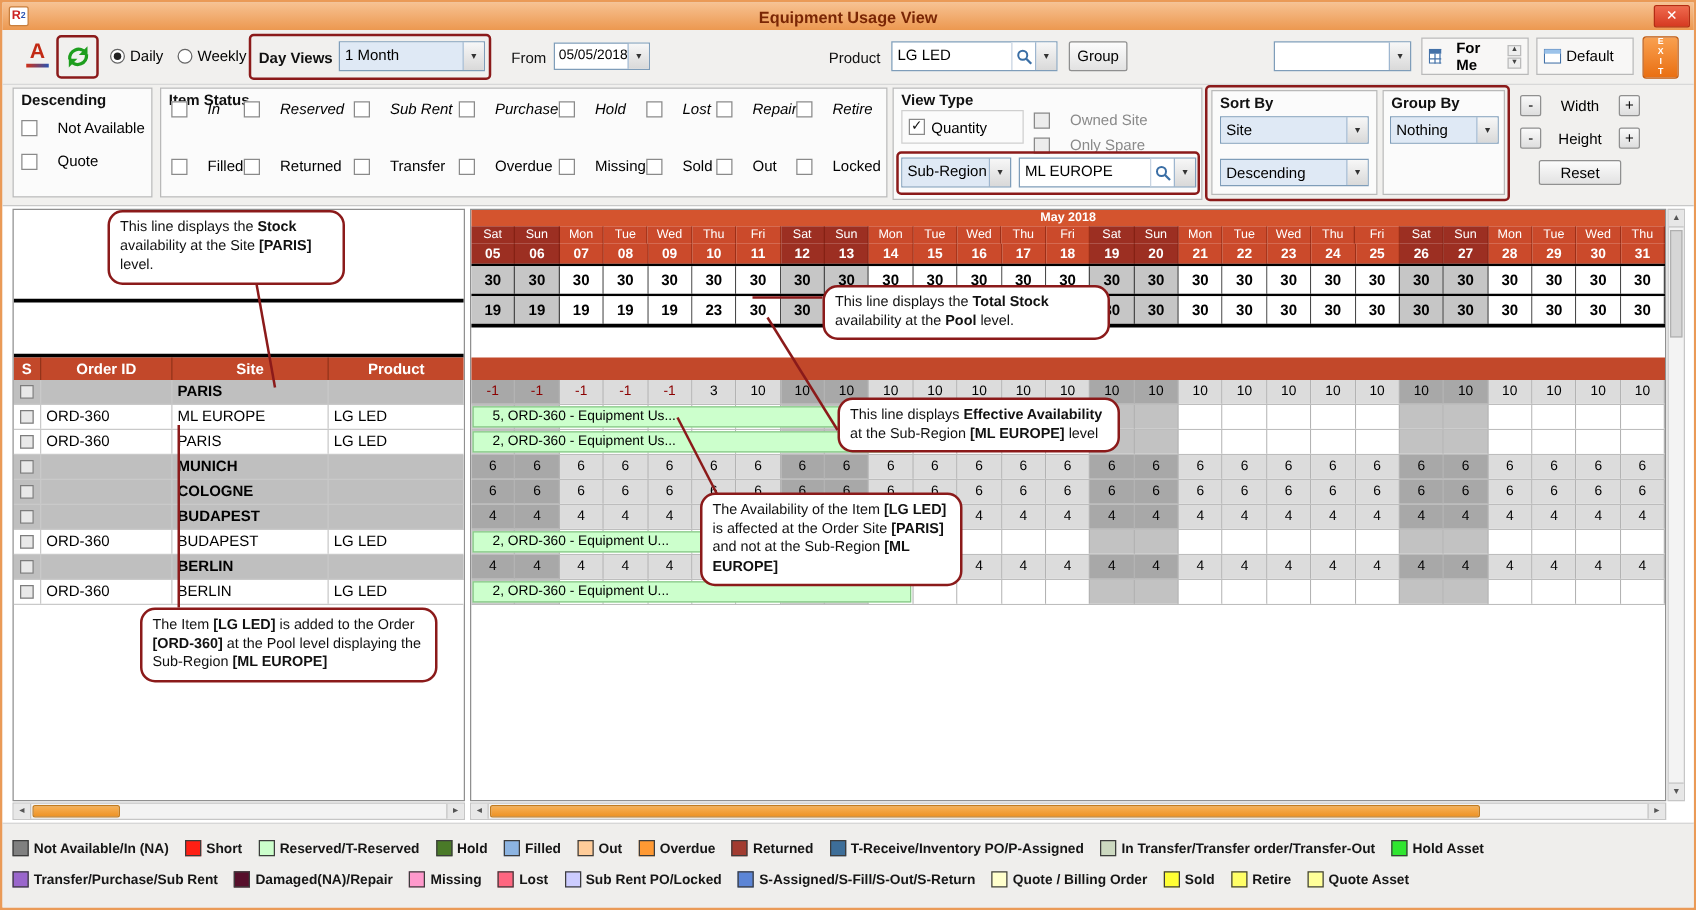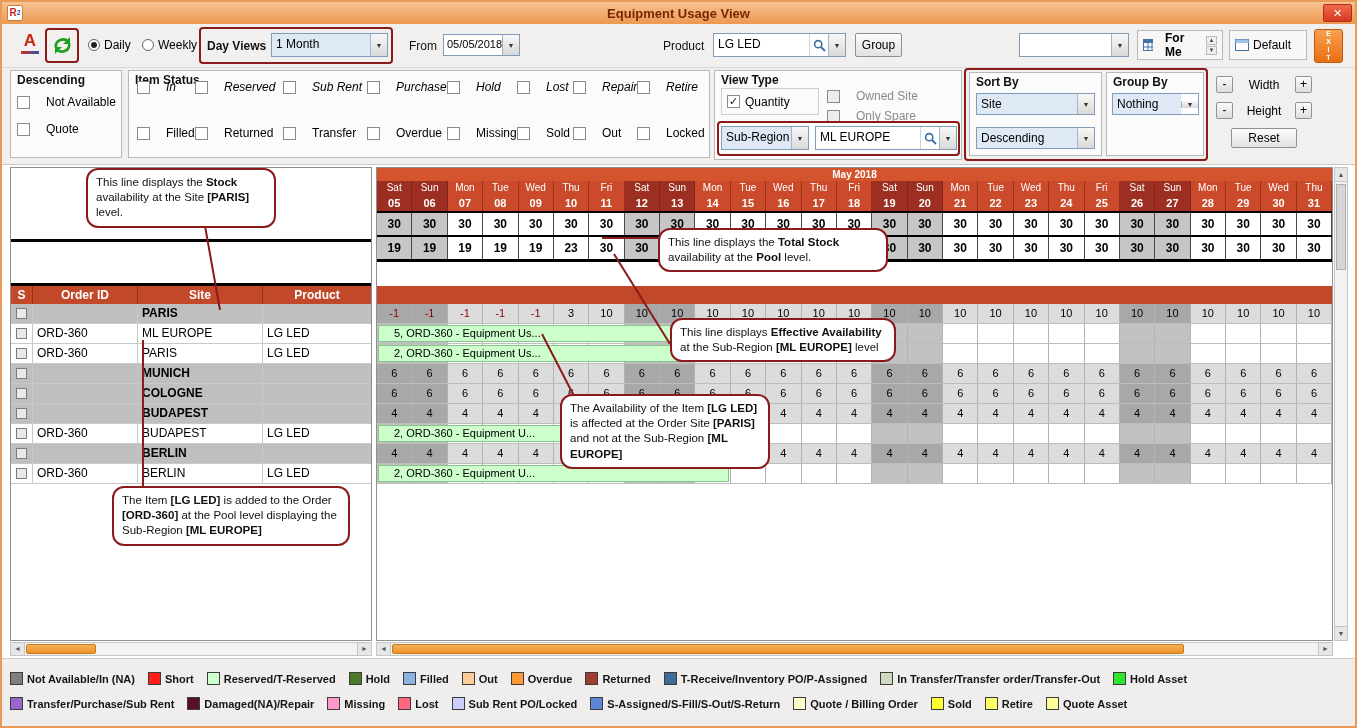--- a/index.html
+++ b/index.html
@@ -69,21 +69,21 @@
   .pos-owned{position:absolute;left:112px;top:18px;}
   .pos-spare{position:absolute;left:112px;top:38px;}
   .vt-annot{left:2px;top:50px;width:243px;height:35px;}
   .vt-subregion{position:absolute;left:6px;top:55px;width:88px;height:24px;}
   .vt-region{position:absolute;left:100px;top:55px;width:142px;height:24px;}
   .sg-annot{left:962px;top:0;width:244px;height:93px;}
   .gb-sort{left:967px;top:4px;width:133px;height:84px;}
   .sort-field{position:absolute;left:6px;top:20px;width:119px;height:22px;}
   .sort-dir{position:absolute;left:6px;top:54px;width:119px;height:22px;}
   .gb-group{left:1104px;top:4px;width:98px;height:84px;}
-  .group-val{position:absolute;left:5px;top:20px;width:87px;height:22px;align-items:center;}
+  .group-val{position:absolute;left:5px;top:20px;width:87px;height:22px;}
   .size-controls{position:absolute;left:1214px;top:8px;width:96px;}
   .size-row{display:flex;justify-content:space-between;align-items:center;margin-bottom:9px;}
   .size-label{font-size:12px;}
   .sbtn{width:17px;height:17px;border:1px solid #909090;background:linear-gradient(#fafafa,#dedede);font-size:12px;line-height:15px;text-align:center;cursor:pointer;border-radius:2px;}
   .reset-btn{display:block;margin:2px auto 0;width:66px;height:20px;border:1px solid #909090;background:linear-gradient(#fcfcfc,#e2e2e2);font-size:12px;font-family:inherit;cursor:pointer;border-radius:2px;}
 
   
   .main{position:relative;height:494px;background:#fff;border-top:1px solid #c8c8c8;}
   .left-pane{position:absolute;left:8px;top:2px;width:362px;height:474px;background:#fff;border:1px solid #909090;overflow:hidden;}
   .lp-sep{position:absolute;left:0;width:100%;background:#000;}
@@ -99,21 +99,21 @@
   .lg-row{height:20px;display:flex;border-bottom:1px solid #c9c9c9;background:#fff;cursor:default;}
   .lg-row.site{background:var(--site-row-bg);}
   .lg-cell{font-size:12px;line-height:19px;padding-left:4px;border-right:1px solid #c9c9c9;overflow:hidden;white-space:nowrap;}
   .col0{width:22px;display:flex;align-items:center;justify-content:center;padding:0;}
   .col1{width:105px;} .col2{width:125px;} .col3{flex:1;border-right:none;}
   .lg-row.site .col2{font-weight:bold;}
   .mini-box{width:11px;height:11px;border:1px solid #7d7d7d;background:#e9e9e9;}
 
   .right-pane{position:absolute;left:374px;top:2px;width:957px;height:474px;background:#fff;border:1px solid #909090;overflow:hidden;}
   .cal-month{position:absolute;top:0;left:0;right:0;height:13px;background:#d4542e;color:#fff;font-size:10px;font-weight:bold;text-align:center;line-height:13px;}
-  .cal-daynames{position:absolute;top:13px;left:0;right:0;height:14px;display:flex;}
+  .cal-daynames{position:absolute;top:13px;left:0;right:0;height:14px;display:flex;justify-content:center;}
   .cal-daynums{position:absolute;top:27px;left:0;right:0;height:16px;display:flex;}
   .cal-hcell{flex:1;background:var(--cal-header);color:#fff;font-size:10px;text-align:center;line-height:14px;border-right:1px solid rgba(110,20,5,.5);overflow:hidden;}
   .cal-hcell.num{font-size:11px;font-weight:bold;line-height:16px;}
   .cal-hcell.we{background:var(--cal-header-we);}
   .cal-sep{position:absolute;left:0;right:0;background:#000;}
   .cs1{top:43px;height:2px;} .cs2{top:67px;height:2px;} .cs3{top:91px;height:3px;}
   .cal-row{position:absolute;left:0;right:0;height:22px;display:flex;}
   .cal-total{top:45px;} .cal-eff{top:69px;}
   .cal-row .cal-cell{font-weight:bold;font-size:12px;line-height:22px;border-right:1px solid #4a4a4a;background:#fff;}
   .cal-row .cal-cell.we{background:#c6c6c6;}

